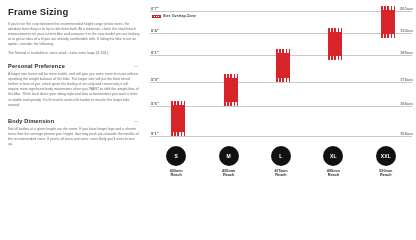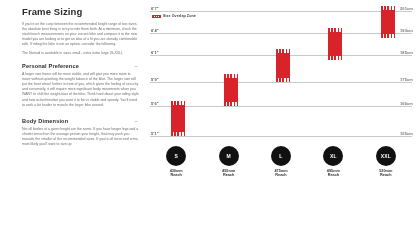--- a/index.html
+++ b/index.html
@@ -7,21 +7,21 @@
     width: 416px; height: 180px;
     background: #ffffff;
     font-family: "Liberation Sans", sans-serif;
     overflow: hidden;
   }
   .page { position: relative; width: 416px; height: 180px; display: flex; }
 
   
   .left {
     width: 150px;
-    padding: 6px 8px 0 22px;
+    padding: 6px 8px 0 8px;
     position: relative;
   }
   .page-title {
     font-size: 9.5px;
     font-weight: bold;
     color: #2b2b2b;
     letter-spacing: .1px;
     margin-bottom: 4.5px;
   }
   .para {

